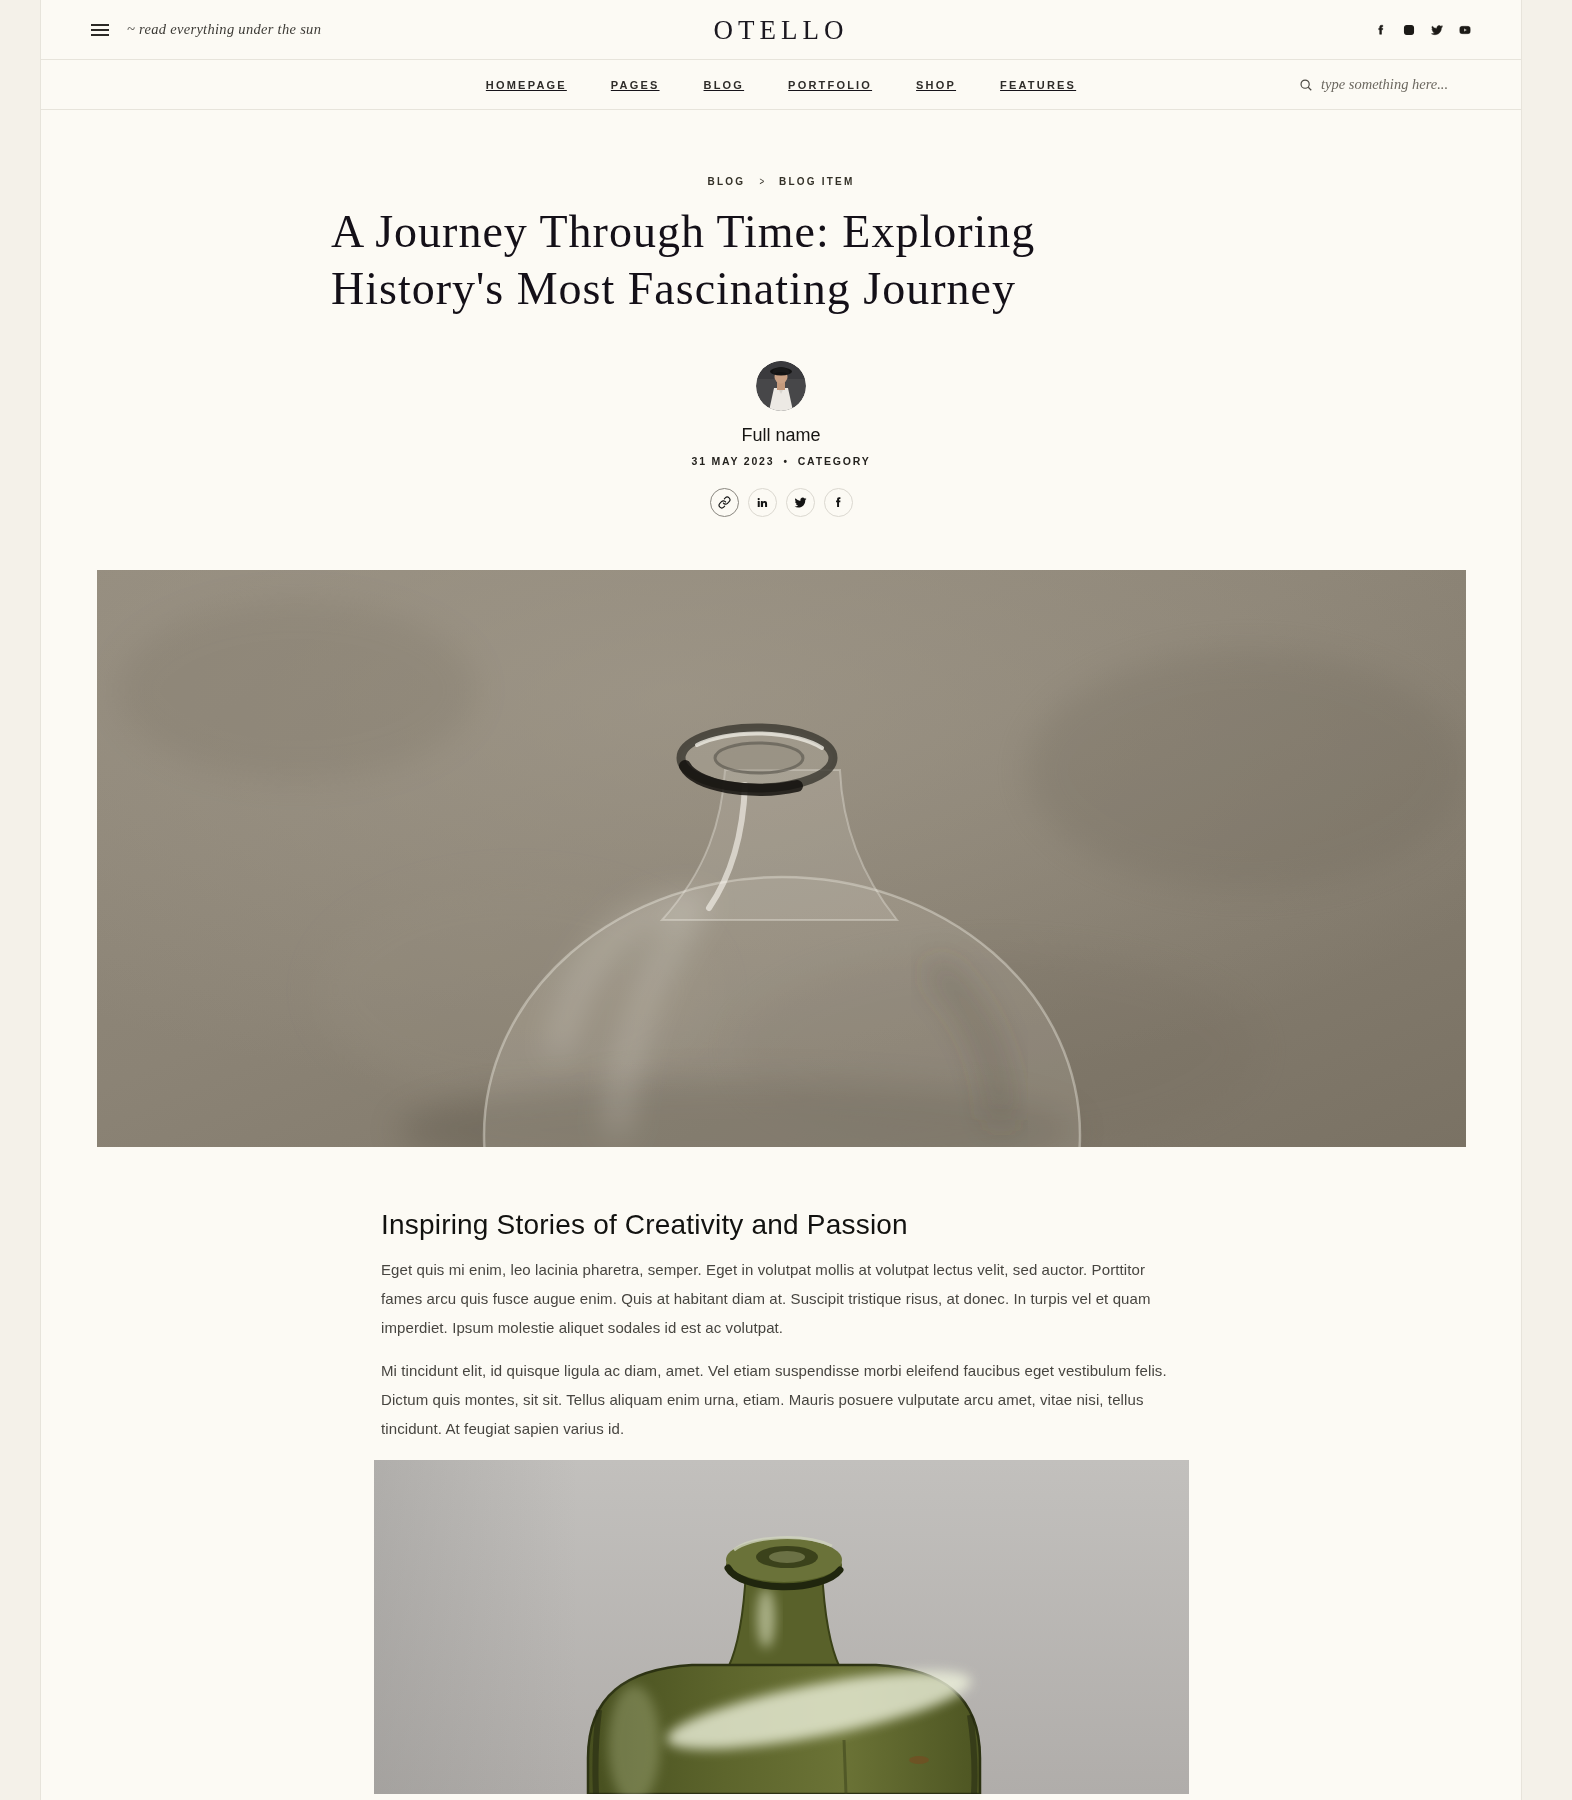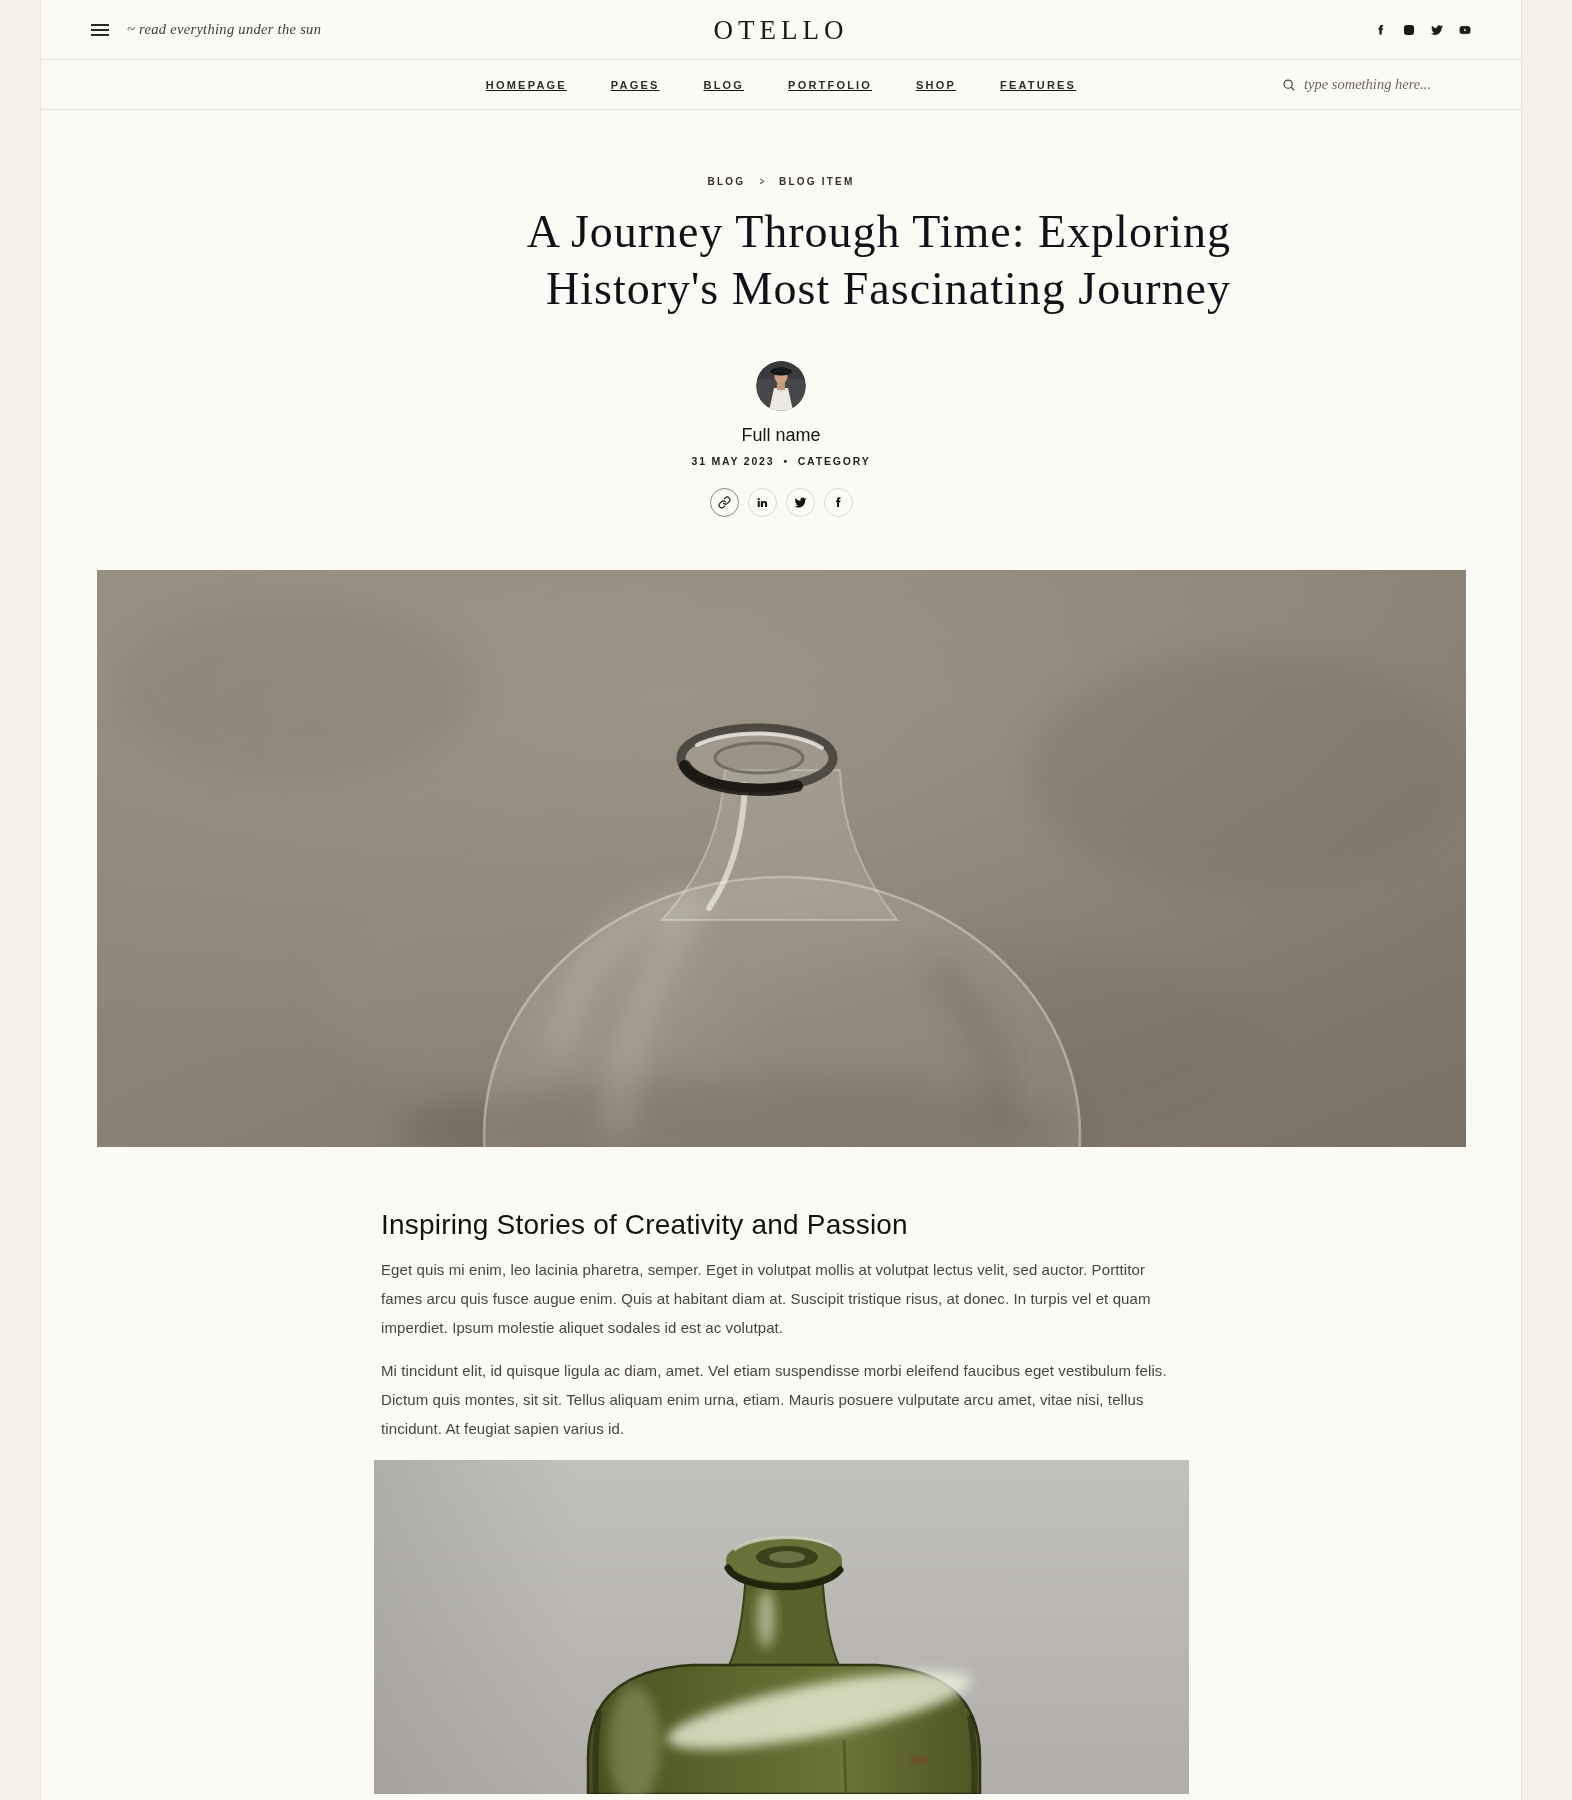--- a/index.html
+++ b/index.html
@@ -41,41 +41,41 @@
   .nav {
     position:relative; height:50px; border-bottom:1px solid #e7e4db;
     display:flex; align-items:center; justify-content:center;
   }
   .nav-menu { display:flex; gap:44px;text-decoration:underline; }
   .nav-item {
     font-size:11px; font-weight:700; letter-spacing:2.2px; color:#2e2c29;
     cursor:pointer; text-transform:uppercase;
   }
   .nav-search {
-    position:absolute; right:67px; top:0; height:100%;
+    position:absolute; right:50px; top:0; height:100%;
     display:flex; align-items:center; gap:8px;
   }
   .nav-search svg { width:14px; height:14px; stroke:#4a4741; fill:none; }
   .nav-search input {
     border:none; outline:none; background:transparent; width:150px;
     font-family:"Liberation Serif", serif; font-style:italic;
     font-size:14.5px; color:#55524b;
   }
   .nav-search input::placeholder { color:#6b675f; opacity:1; }
   
   main { display:flow-root; }
   .breadcrumb {
     margin-top:66px; display:flex; justify-content:center; align-items:center; gap:14px;
   }
   .crumb {
     font-size:10px; font-weight:700; letter-spacing:2.2px; color:#333027; cursor:pointer;
   }
   .crumb-sep { font-size:10px; color:#333027; transform:scaleX(.8); }
   .title {
-    margin:16px auto 0; width:900px; text-align:right;
+    margin:16px auto 0; width:900px; text-align:left;
     font-family:"Liberation Serif", serif; font-weight:400;
     font-size:46px; line-height:57px; letter-spacing:1px; color:#141018;
   }
   .author { margin-top:44px; display:flex; justify-content:center; }
   .avatar {
     width:50px; height:50px; border-radius:50%; overflow:hidden; cursor:pointer;
   }
   .author-name { margin-top:14px; text-align:center; font-size:18px; color:#161513; }
   .meta {
     margin-top:9px; display:flex; justify-content:center; align-items:center; gap:9px;

